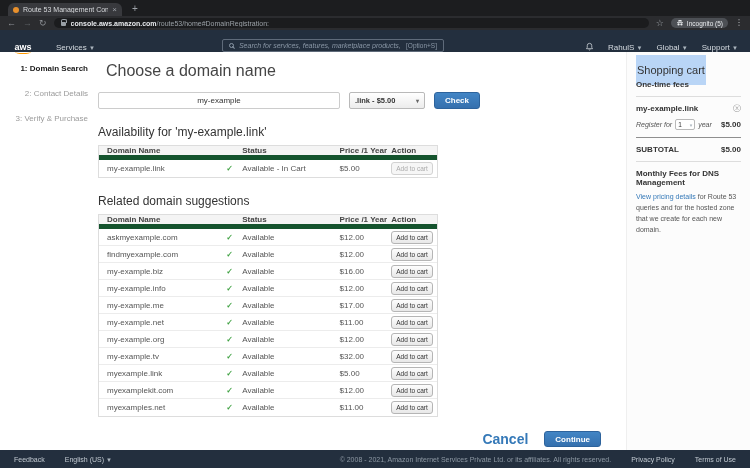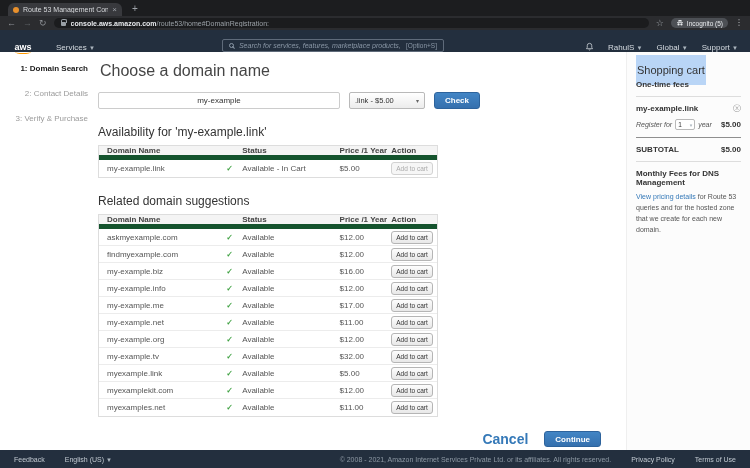--- a/index.html
+++ b/index.html
@@ -48,27 +48,27 @@
   .aws-search .sc { font-size:6.5px; color:#8a97a6; }
   .hdr-right { display:flex; align-items:center; gap:14px; margin-left:14px; }
 
   
   .bodyarea { display:flex; height:398px; background:#fff; }
   .steps { width:88px; padding:12px 0 0 10px; flex:none; }
   .step { font-size:8px; color:#9b9b9b; margin-bottom:16px; white-space:nowrap;text-align:right; }
   .step.active { color:#1a1a1a; font-weight:bold; }
 
   .main { flex:1; padding:6px 0 0 10px; }
-  h1.pagetitle { font-size:16px; color:#454545; font-weight:400; margin:4px 2px 12px; }
+  h1.pagetitle { font-size:16px; color:#454545; font-weight:400; margin:4px 8px 12px; }
   .search-row { display:flex; gap:9px; align-items:center; }
   .domain-input { width:242px; height:17px; border:1px solid #ccc; border-radius:2px;
                   font-family:inherit; font-size:8px; padding:0 5px; color:#333;text-align:center; }
   .tld-select { width:76px; height:17px; border:1px solid #b9b9b9; border-radius:2px;
                 background:linear-gradient(#fff,#ececec); font-size:7.5px; color:#333;
-                display:flex; align-items:center; justify-content:space-between; padding:0 5px; cursor:default; }
+                display:flex; align-items:center; justify-content:space-between; padding:0 5px; cursor:default;font-weight:bold; }
   .tld-select .caret { color:#666; }
   .btn-blue { height:17px; background:linear-gradient(#4285c5,#3570ae); border:1px solid #2d639c;
               border-radius:3px; color:#fff; font-size:8px; font-weight:bold; padding:0 10px;
               font-family:inherit; cursor:pointer; }
   h2.secttitle { font-size:12px; color:#333; font-weight:400; margin:16px 0 6px; }
 
   .table { width:340px; border:1px solid #ddd; font-size:8px; color:#555; }
   .thead { display:flex; align-items:center; background:#f4f4f4; border-bottom:5px solid #14532d;
            height:14px; font-weight:bold; color:#444; }
   .tr { display:flex; align-items:center; height:17px; border-bottom:1px solid #ececec; }

